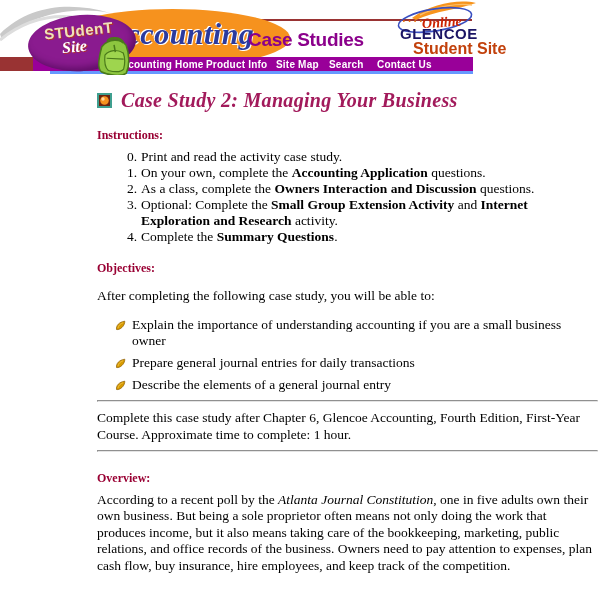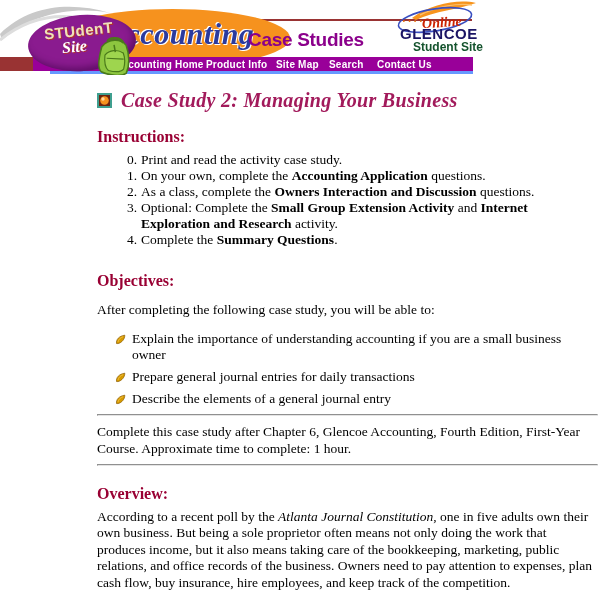--- a/index.html
+++ b/index.html
@@ -19,33 +19,33 @@
   .case-studies { position:absolute; left:248px; top:29px; z-index:4; font-family:"Liberation Sans",sans-serif; font-weight:bold; font-size:19px; color:#8B008B; letter-spacing:-0.3px; }
   .purple-ellipse { position:absolute; left:28px; top:15px; width:108px; height:56px; border-radius:50%; background:#8A1B8F; z-index:4; transform:rotate(-4deg); box-shadow:inset -3px -4px 6px rgba(60,0,70,.5); }
   .ss-line1 { position:absolute; left:44px; top:22px; z-index:5; font-family:"Liberation Sans",sans-serif; font-weight:bold; font-size:15px; color:#EFE3B8; transform:rotate(-6deg); text-shadow:1px 1px 0 #B03030; letter-spacing:.5px; }
   .ss-line2 { position:absolute; left:62px; top:38px; z-index:5; font-family:"Liberation Serif",serif; font-style:italic; font-weight:bold; font-size:16px; color:#fff; transform:rotate(-6deg); text-shadow:1px 1px 0 #B03030; }
   .backpack { position:absolute; left:93px; top:34px; z-index:6; transform:rotate(6deg); }
   .glencoe-logo { position:absolute; left:390px; top:1px; width:88px; height:42px; z-index:4; cursor:pointer; }
   .glencoe-swoosh { position:absolute; left:0; top:0; }
   .glencoe-name { position:absolute; left:10px; top:24px; font-family:"Liberation Sans",sans-serif; font-weight:bold; font-size:15px; color:#1B1464; letter-spacing:.5px; }
   .glencoe-dots { position:absolute; left:12px; top:14px; font-size:11px; font-weight:bold; color:#E87511; letter-spacing:2px; }
   .glencoe-online { position:absolute; left:32px; top:14px; font-family:"Liberation Serif",serif; font-style:italic; font-weight:bold; font-size:14px; color:#CC2200; transform:rotate(-4deg); }
-  .student-site-right { position:absolute; left:413px; top:40px; z-index:4; font-family:"Liberation Sans",sans-serif; font-weight:bold; font-size:12px; color:#14532d; }
+  .student-site-right { position:absolute; left:413px; top:40px; z-index:4; font-family:"Liberation Sans",sans-serif; font-weight:bold; font-size:16px; color:#c2410c; }
 
   
   .content { margin:0 2px 0 97px; position:relative; }
   .h1row { display:flex; align-items:center; gap:9px; margin-top:15px; height:20px; }
   .page-title { font-family:"Liberation Serif",serif; font-style:italic; font-weight:bold; font-size:20px; color:#A21A5B; letter-spacing:.3px; white-space:nowrap; }
-  .sec-heading { font-weight:bold; color:#990033; font-size:16px; }
+  .sec-heading { font-weight:bold; color:#990033; font-size:12px; }
   .mt-instructions { margin-top:18px; }
   .olist { margin:6px 0 0 26px; line-height:16px; }
   .oli { display:flex; }
   .num { width:14px; text-align:right; flex:0 0 14px; margin-right:4px; }
   .otext { flex:1; }
-  .mt-objectives { margin-top:24px; }
+  .mt-objectives { margin-top:16px; }
   .obj-intro { margin-top:12px; line-height:16px; }
   .ulist { margin:13px 0 7px 18px; }
   .uli { display:flex; align-items:flex-start; margin-bottom:6px; line-height:16px; min-height:16px; }
   .uli svg { flex:0 0 11px; margin:3px 6px 0 0; }
   .rule { margin-top:3px; height:2px; border:1px solid; border-color:#909090 #e4e4e4 #e4e4e4 #909090; background:#bdbdbd; }
   .rule2 { margin-top:7px; }
   .mt-tips { margin-top:19px; }
   .tips-text { margin-top:8px; line-height:16.5px; }
   .mt-overview { margin-top:19px; }
   .overview-text { margin-top:6px; line-height:16.4px; }

